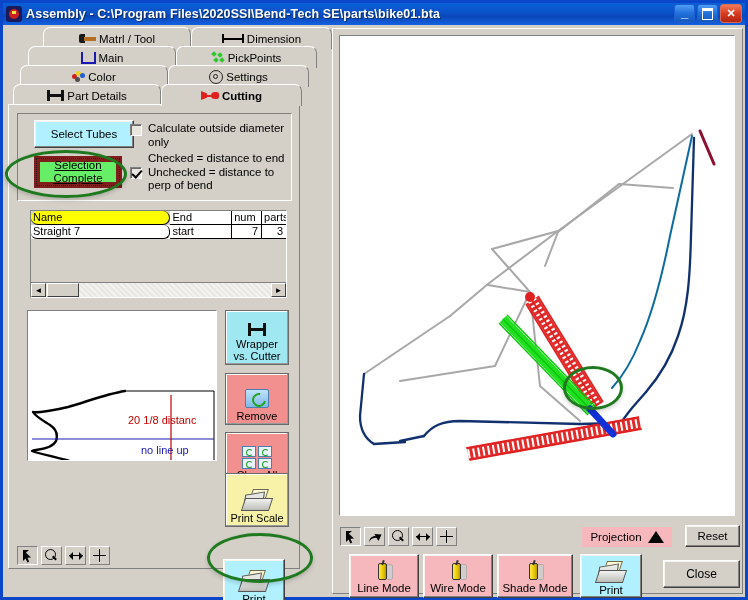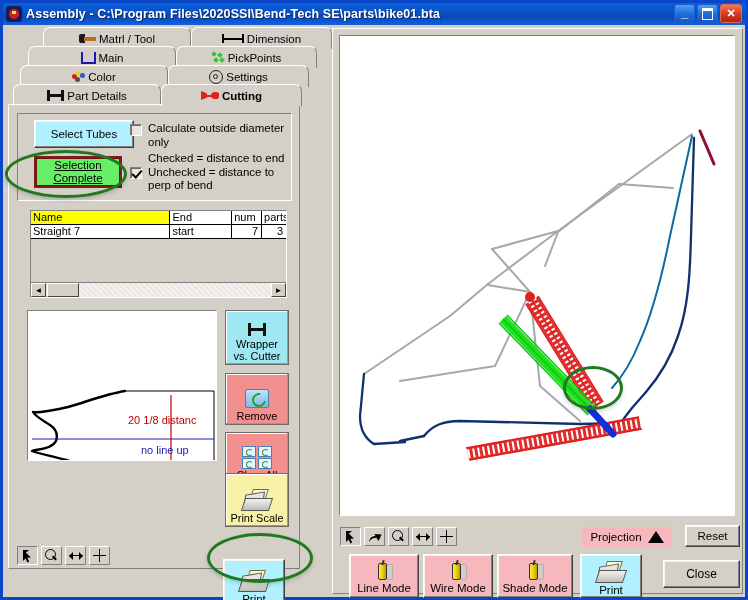--- a/index.html
+++ b/index.html
@@ -147,21 +147,21 @@
   }
 
   .sel-tubes{
     position:absolute;left:16px;top:6px;width:100px;height:28px;
     background:#b0f0ff;
   }
   .sel-complete{
     position:absolute;left:16px;top:42px;width:88px;height:32px;
     background:#66ee66;
     flex-direction:column;line-height:1.15;
-    border:3px solid #7f1d1d;
+    border:6px solid #7f1d1d;
     box-shadow:none;
     outline:1px dotted #222;outline-offset:-3px;
   }
   .sel-complete .l1,.sel-complete .l2{text-decoration:underline;}
 
   .cb-row{position:absolute;display:flex;align-items:flex-start;gap:6px;}
   .cb-row.r1{left:112px;top:8px;width:158px;}
   .cb-row.r2{left:112px;top:42px;width:162px;}
   .cbx{
     width:12px;height:12px;box-sizing:border-box;flex:0 0 auto;
@@ -183,30 +183,30 @@
     position:absolute;left:21px;top:105px;width:257px;height:88px;
     background:#d4d0c8;
     border:1px solid #808080;border-right-color:#fff;border-bottom-color:#fff;
     box-sizing:border-box;
   }
   .grid-head{display:flex;height:14px;font-size:11px;}
   .gh{
     box-sizing:border-box;background:#fff;border-right:1px solid #000;
     border-bottom:1px solid #000;padding-left:2px;overflow:hidden;white-space:nowrap;
   }
-  .gh.name{width:140px;background:#ffff00;}
+  .gh.name{width:140px;background:#ffff00;border-radius:7px;}
   .gh.end{width:62px;}
   .gh.num{width:30px;}
   .gh.type{width:24px;border-right:none;}
   .grid-row{display:flex;height:14px;font-size:11px;background:#fff;}
   .gc{
     box-sizing:border-box;border-right:1px solid #000;border-bottom:1px solid #000;
     padding-left:2px;overflow:hidden;white-space:nowrap;
   }
-  .gc.name{width:140px;}
+  .gc.name{width:140px;border-radius:6px;}
   .gc.end{width:62px;}
   .gc.num{width:30px;text-align:right;padding-right:3px;}
   .gc.type{width:24px;border-right:none;text-align:right;padding-right:3px;}
   .grid-body{background:#d4d0c8;height:42px;}
   .hscroll{
     position:absolute;left:0;bottom:0;width:100%;height:15px;
     background:#e8e6e1;border-top:1px solid #808080;box-sizing:border-box;
     display:flex;align-items:center;
   }
   .hs-arrow{

